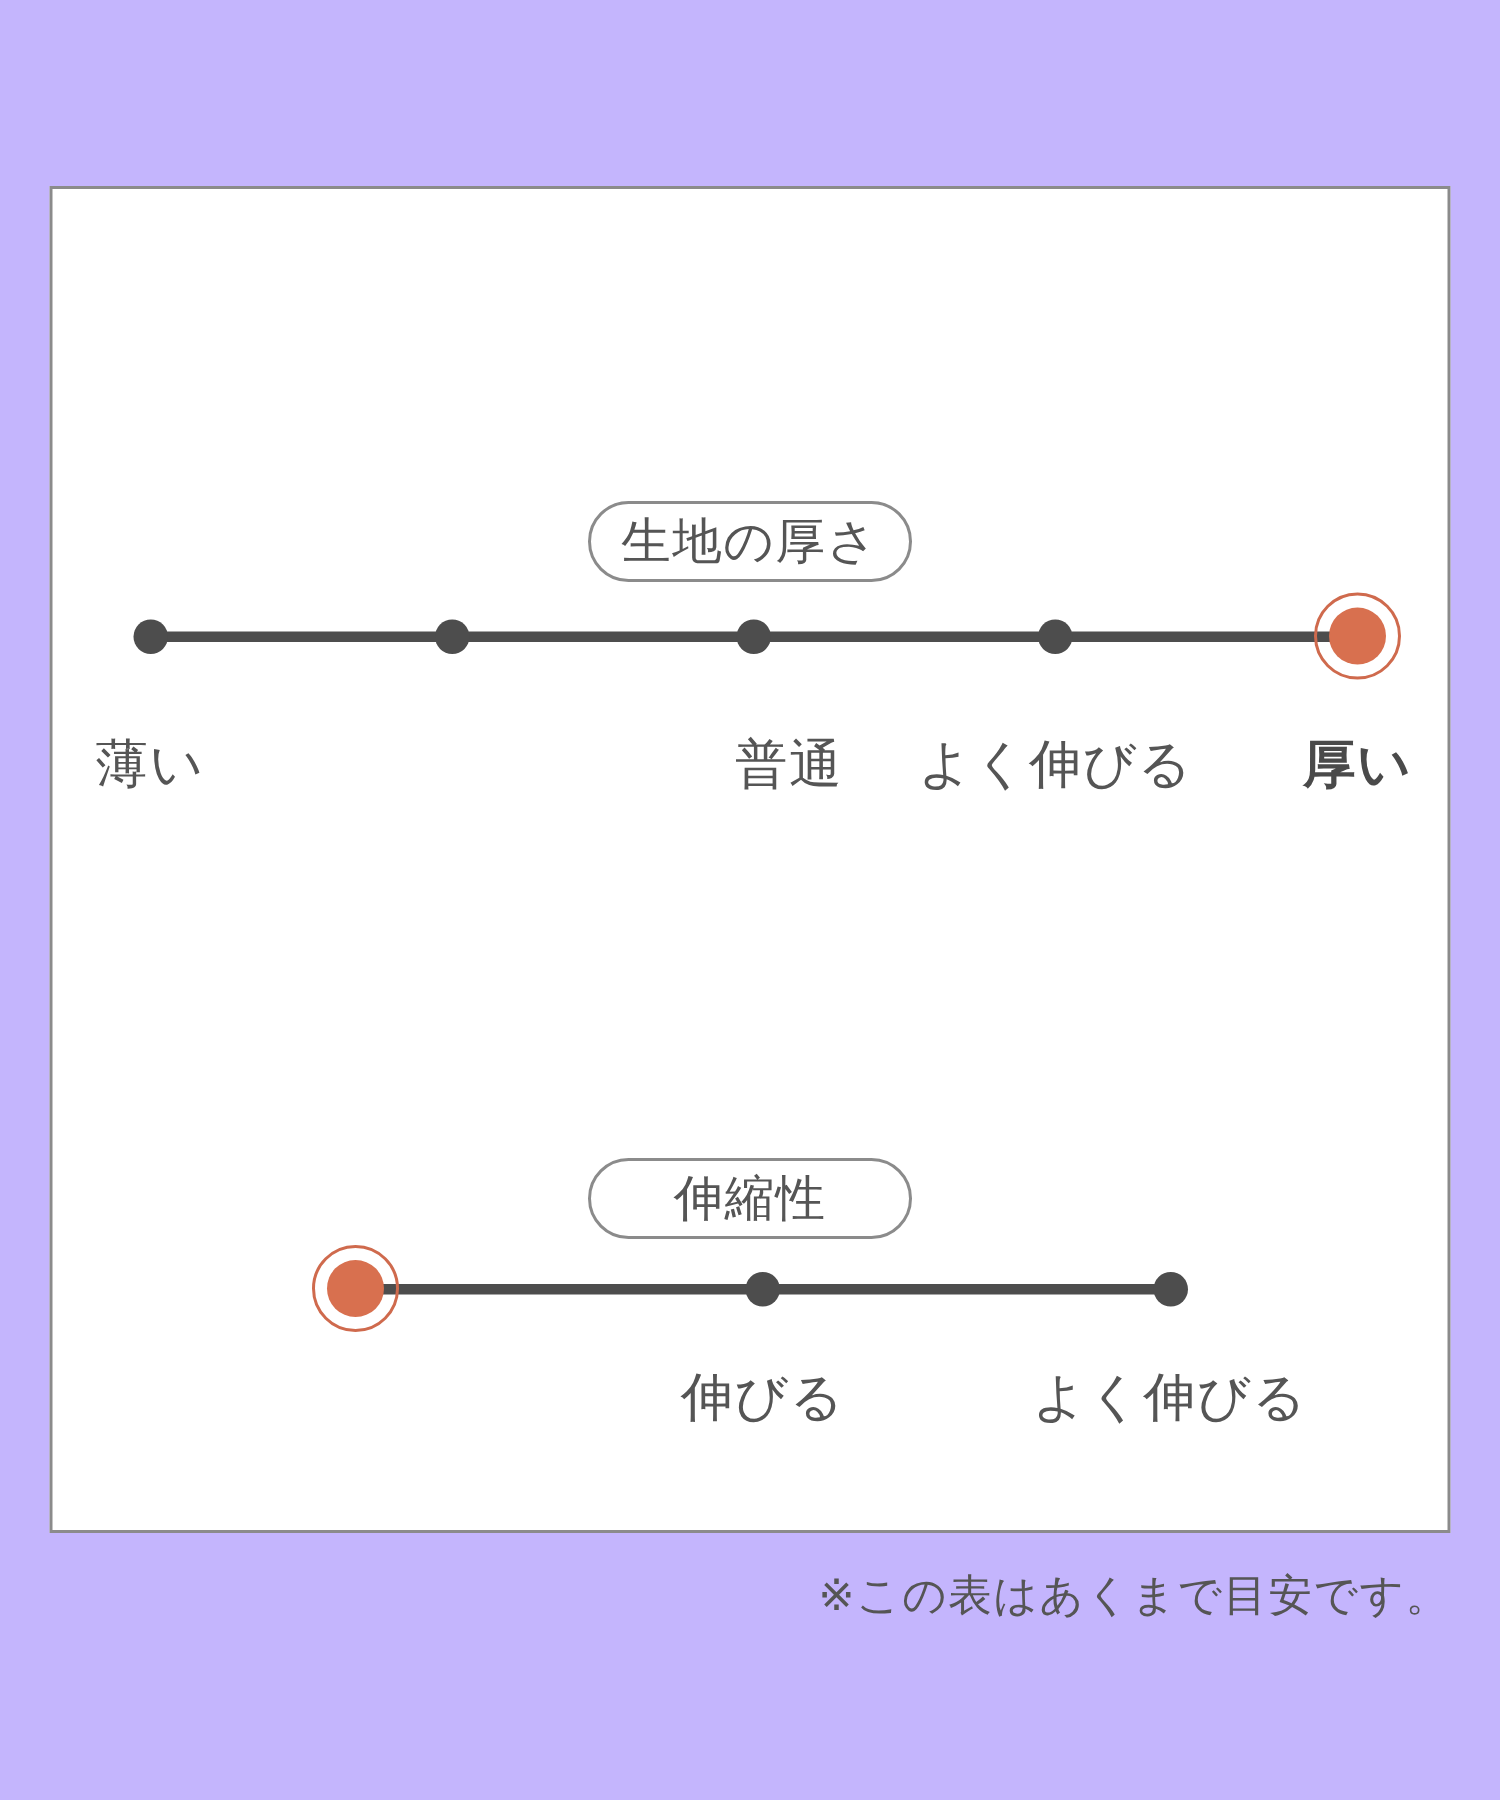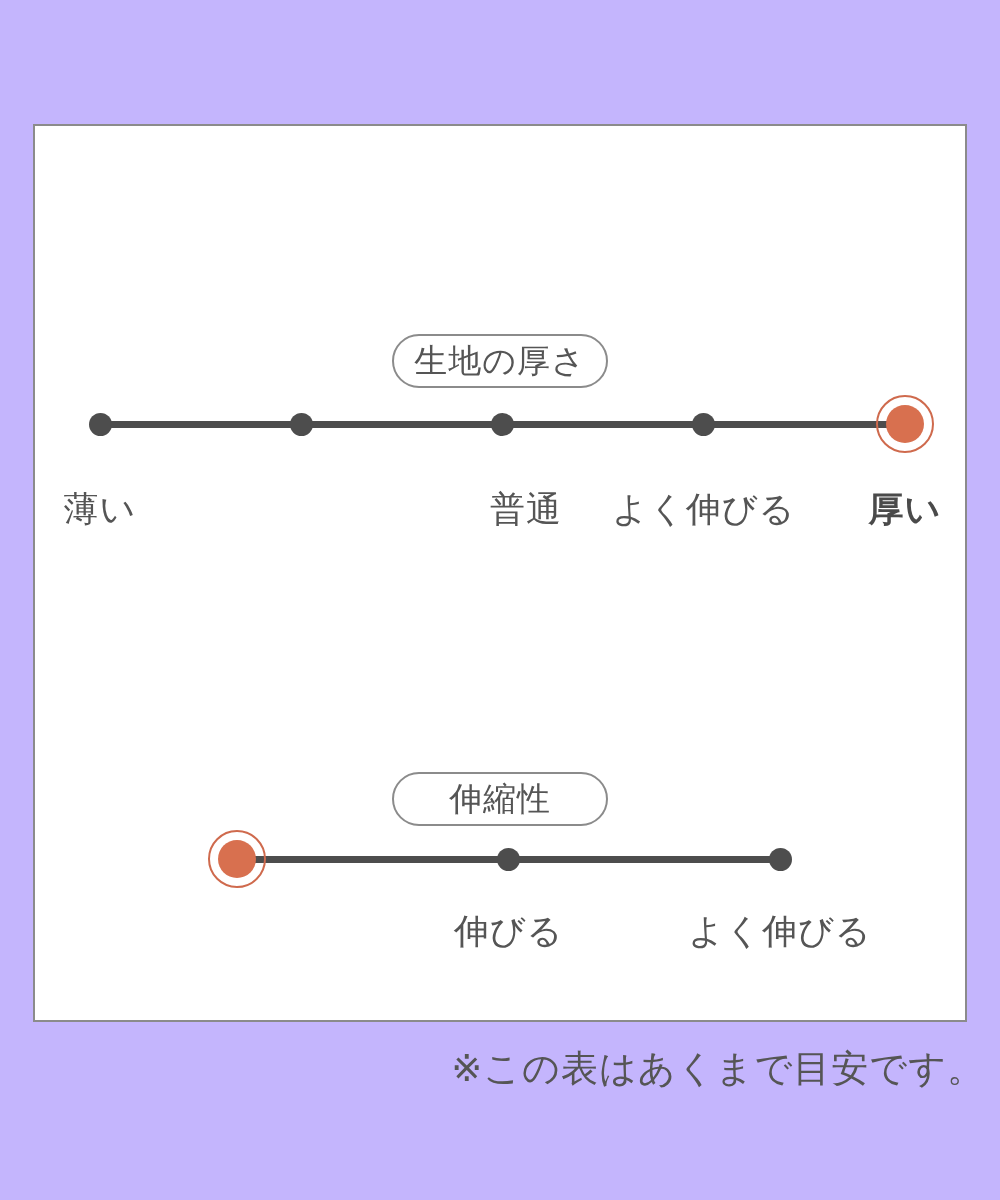--- a/index.html
+++ b/index.html
@@ -84,23 +84,23 @@
     font-size: 35px;
     color: #555555;
     letter-spacing: 1px;
   }
   .scale-label.selected {
     font-weight: bold;
     color: #4a4a4a;
   }
   .footer-note {
     position: absolute;
-    right: 15px;
+    right: 33px;
     top: 1044px;
-    font-size: 37px;
+    font-size: 29px;
     color: #555555;
     letter-spacing: 1px;
     white-space: nowrap;
   }
 </style>
 </head>
 <body>
 
 <div class="canvas">
   <div class="chart-box">

